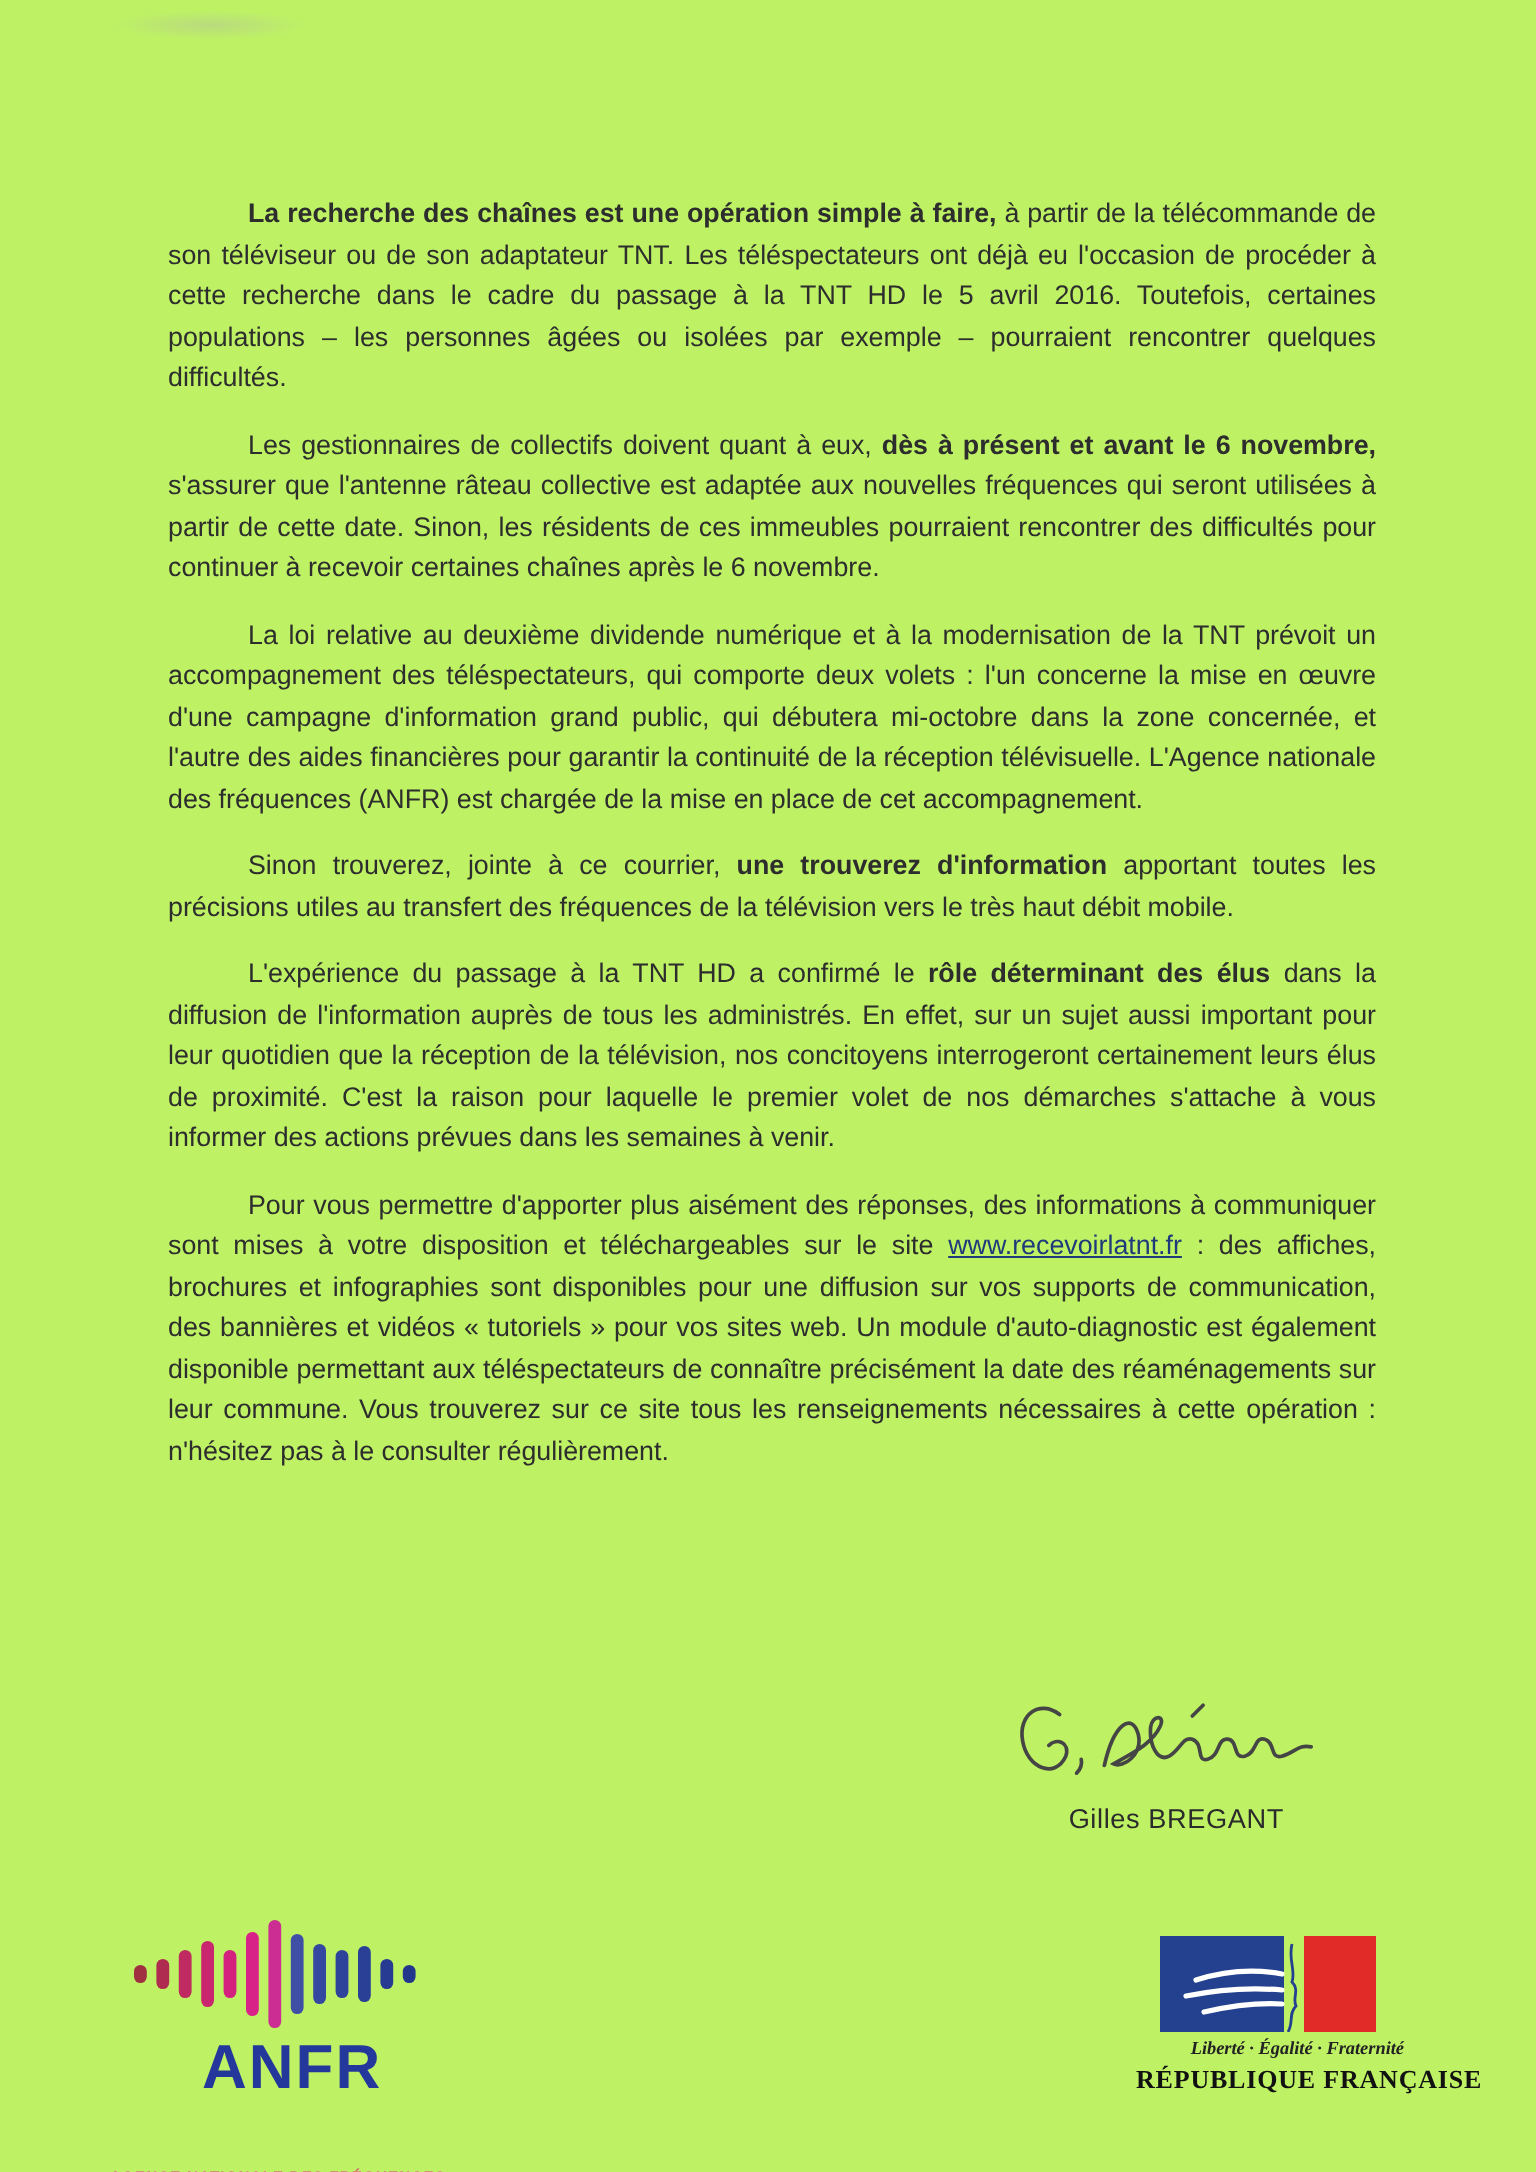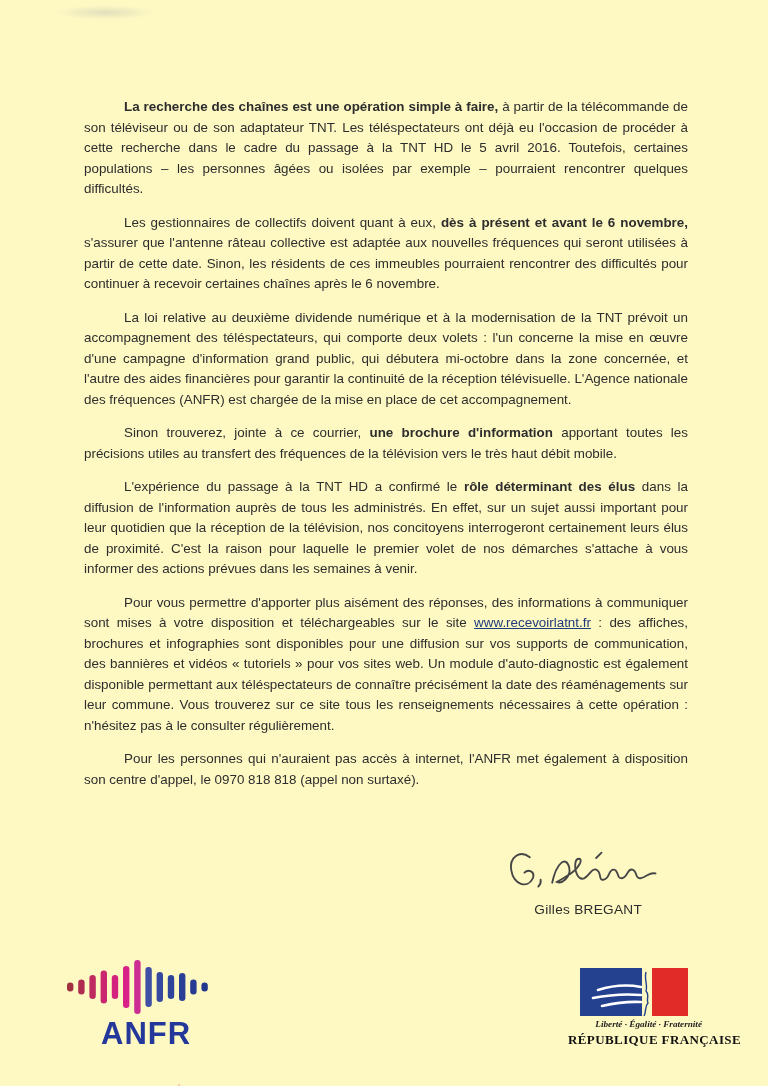--- a/index.html
+++ b/index.html
@@ -1,17 +1,17 @@
 <!DOCTYPE html>
 <html><head>
 <meta charset="utf-8">
 <style>
   html,body{margin:0;padding:0;background:#ffffff;}
   .page{
-    position:relative;width:768px;height:1086px;background:#fef9c3;
+    position:relative;width:768px;height:1086px;background:#bef264;
     font-family:"Liberation Sans",sans-serif;color:#2b2b2b;overflow:hidden;
   }
   .scan-smudge{
     position:absolute;left:55px;top:5px;width:100px;height:15px;
     background:radial-gradient(ellipse at center, rgba(175,175,175,.35), transparent 70%);
   }
   .letter{position:absolute;left:84px;top:97px;width:604px;}
   .para{
     margin:0 0 13px;font-size:13.4px;line-height:20.5px;
     text-align:justify;text-indent:40px;color:#2d2d2d;
@@ -49,24 +49,23 @@
 <body>
 
 <div class="page">
 
   <div class="scan-smudge"></div>
 
   <div class="letter">
       <p class="para"><span class="bold">La recherche des chaînes est une opération simple à faire,</span><span> à partir de la télécommande de son téléviseur ou de son adaptateur TNT. Les téléspectateurs ont déjà eu l'occasion de procéder à cette recherche dans le cadre du passage à la TNT HD le 5 avril 2016. Toutefois, certaines populations – les personnes âgées ou isolées par exemple – pourraient rencontrer quelques difficultés.</span></p>
       <p class="para"><span>Les gestionnaires de collectifs doivent quant à eux, </span><span class="bold">dès à présent et avant le 6 novembre,</span><span> s'assurer que l'antenne râteau collective est adaptée aux nouvelles fréquences qui seront utilisées à partir de cette date. Sinon, les résidents de ces immeubles pourraient rencontrer des difficultés pour continuer à recevoir certaines chaînes après le 6 novembre.</span></p>
       <p class="para"><span>La loi relative au deuxième dividende numérique et à la modernisation de la TNT prévoit un accompagnement des téléspectateurs, qui comporte deux volets : l'un concerne la mise en œuvre d'une campagne d'information grand public, qui débutera mi-octobre dans la zone concernée, et l'autre des aides financières pour garantir la continuité de la réception télévisuelle. L'Agence nationale des fréquences (ANFR) est chargée de la mise en place de cet accompagnement.</span></p>
-      <p class="para"><span>Sinon trouverez, jointe à ce courrier, </span><span class="bold">une brochure d'information</span><span> apportant toutes les précisions utiles au transfert des fréquences de la télévision vers le très haut débit mobile.</span></p>
+      <p class="para"><span>Sinon trouverez, jointe à ce courrier, </span><span class="bold">une trouverez d'information</span><span> apportant toutes les précisions utiles au transfert des fréquences de la télévision vers le très haut débit mobile.</span></p>
       <p class="para"><span>L'expérience du passage à la TNT HD a confirmé le </span><span class="bold">rôle déterminant des élus</span><span> dans la diffusion de l'information auprès de tous les administrés. En effet, sur un sujet aussi important pour leur quotidien que la réception de la télévision, nos concitoyens interrogeront certainement leurs élus de proximité. C'est la raison pour laquelle le premier volet de nos démarches s'attache à vous informer des actions prévues dans les semaines à venir.</span></p>
       <p class="para"><span>Pour vous permettre d'apporter plus aisément des réponses, des informations à communiquer sont mises à votre disposition et téléchargeables sur le site </span><a class="doclink" style="color: rgb(31, 58, 122);">www.recevoirlatnt.fr</a><span> : des affiches, brochures et infographies sont disponibles pour une diffusion sur vos supports de communication, des bannières et vidéos « tutoriels » pour vos sites web. Un module d'auto-diagnostic est également disponible permettant aux téléspectateurs de connaître précisément la date des réaménagements sur leur commune. Vous trouverez sur ce site tous les renseignements nécessaires à cette opération : n'hésitez pas à le consulter régulièrement.</span></p>
-      <p class="para"><span>Pour les personnes qui n'auraient pas accès à internet, l'ANFR met également à disposition son centre d'appel, le 0970 818 818 (appel non surtaxé).</span></p>
     </div>
 
   <div class="sig-block">
     <svg class="sig-svg" width="155" height="54" viewBox="0 0 200 70">
       <g fill="none" stroke="#454545" stroke-width="2.4" stroke-linecap="round">
         <path d="M33,12 C20,2 6,12 9,29 C12,47 30,54 37,39 C40,30 31,27 26,32"></path>
         <path d="M47,41 q1,5 -3,9"></path>
         <path d="M62,45 C68,18 80,10 84,25 C87,38 74,47 68,44 C80,37 93,31 98,20 C102,12 93,12 92,20 C91,31 96,43 104,39 C111,35 113,26 119,28 C127,31 121,43 129,41 C137,39 135,27 142,28 C149,29 145,41 153,39 C161,37 159,26 166,28 C173,30 169,41 177,39 C185,37 188,31 196,33"></path>
         <path d="M119,13 l7,-7"></path>
       </g>

